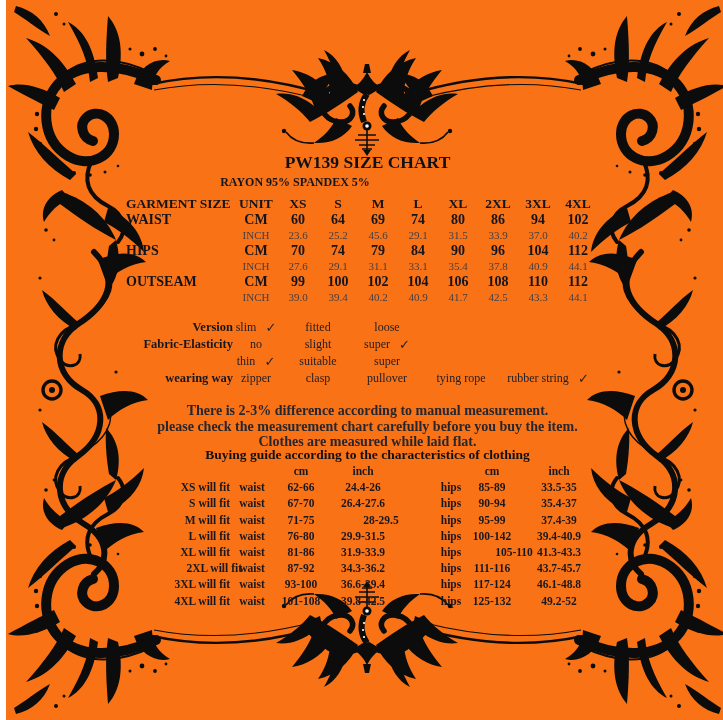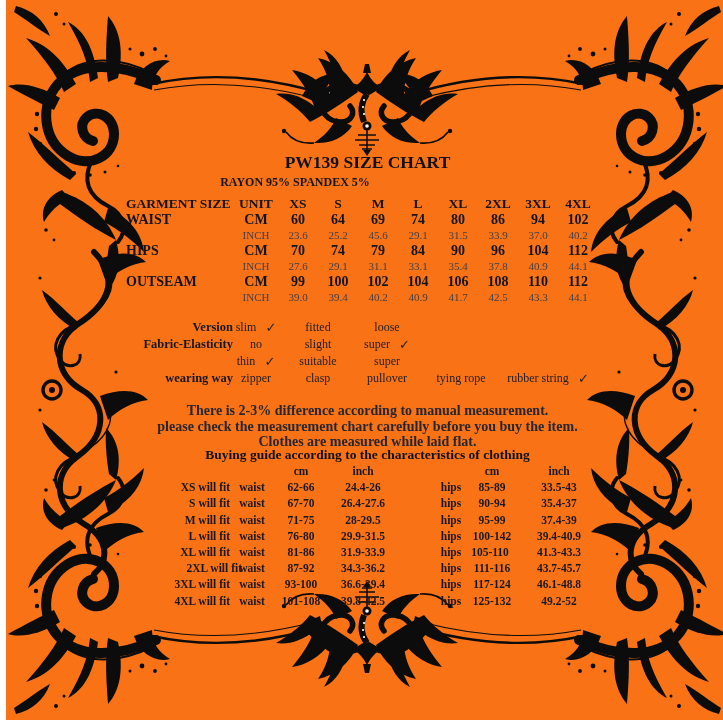--- a/index.html
+++ b/index.html
@@ -303,56 +303,56 @@
           <span class="fc" style="left: 454px; width: 64px;">cm</span>
           <span class="fc" style="left: 514px; width: 78px;">inch</span>
         </div>
         <div class="fit-row">
           <span class="fc right" style="left: 96px; width: 128px;">XS will fit</span>
           <span class="fc" style="left: 224px; width: 44px;">waist</span>
           <span class="fc" style="left: 263px; width: 64px;">62-66</span>
           <span class="fc" style="left: 318px; width: 78px;">24.4-26</span>
           <span class="fc" style="left: 423px; width: 44px;">hips</span>
           <span class="fc" style="left: 454px; width: 64px;">85-89</span>
-          <span class="fc" style="left: 514px; width: 78px;">33.5-43</span>
+          <span class="fc" style="left: 514px; width: 78px;">33.5-35</span>
         </div>
         <div class="fit-row">
           <span class="fc right" style="left: 96px; width: 128px;">S will fit</span>
           <span class="fc" style="left: 224px; width: 44px;">waist</span>
           <span class="fc" style="left: 263px; width: 64px;">67-70</span>
           <span class="fc" style="left: 318px; width: 78px;">26.4-27.6</span>
           <span class="fc" style="left: 423px; width: 44px;">hips</span>
           <span class="fc" style="left: 454px; width: 64px;">90-94</span>
           <span class="fc" style="left: 514px; width: 78px;">35.4-37</span>
         </div>
         <div class="fit-row">
           <span class="fc right" style="left: 96px; width: 128px;">M will fit</span>
           <span class="fc" style="left: 224px; width: 44px;">waist</span>
           <span class="fc" style="left: 263px; width: 64px;">71-75</span>
-          <span class="fc" style="left: 318px; width: 78px;">28-29.5</span>
+          <span class="fc" style="left: 336px; width: 78px;">28-29.5</span>
           <span class="fc" style="left: 423px; width: 44px;">hips</span>
           <span class="fc" style="left: 454px; width: 64px;">95-99</span>
           <span class="fc" style="left: 514px; width: 78px;">37.4-39</span>
         </div>
         <div class="fit-row">
           <span class="fc right" style="left: 96px; width: 128px;">L will fit</span>
           <span class="fc" style="left: 224px; width: 44px;">waist</span>
           <span class="fc" style="left: 263px; width: 64px;">76-80</span>
           <span class="fc" style="left: 318px; width: 78px;">29.9-31.5</span>
           <span class="fc" style="left: 423px; width: 44px;">hips</span>
           <span class="fc" style="left: 454px; width: 64px;">100-142</span>
           <span class="fc" style="left: 514px; width: 78px;">39.4-40.9</span>
         </div>
         <div class="fit-row">
           <span class="fc right" style="left: 96px; width: 128px;">XL will fit</span>
           <span class="fc" style="left: 224px; width: 44px;">waist</span>
           <span class="fc" style="left: 263px; width: 64px;">81-86</span>
           <span class="fc" style="left: 318px; width: 78px;">31.9-33.9</span>
           <span class="fc" style="left: 423px; width: 44px;">hips</span>
-          <span class="fc" style="left: 452px; width: 64px;">105-110</span>
+          <span class="fc" style="left: 476px; width: 64px;">105-110</span>
           <span class="fc" style="left: 514px; width: 78px; text-align: center;">41.3-43.3</span>
         </div>
         <div class="fit-row">
           <span class="fc right" style="left: 108px; width: 128px;">2XL will fit</span>
           <span class="fc" style="left: 224px; width: 44px;">waist</span>
           <span class="fc" style="left: 263px; width: 64px;">87-92</span>
           <span class="fc" style="left: 318px; width: 78px;">34.3-36.2</span>
           <span class="fc" style="left: 423px; width: 44px;">hips</span>
           <span class="fc" style="left: 454px; width: 64px;">111-116</span>
           <span class="fc" style="left: 514px; width: 78px;">43.7-45.7</span>

